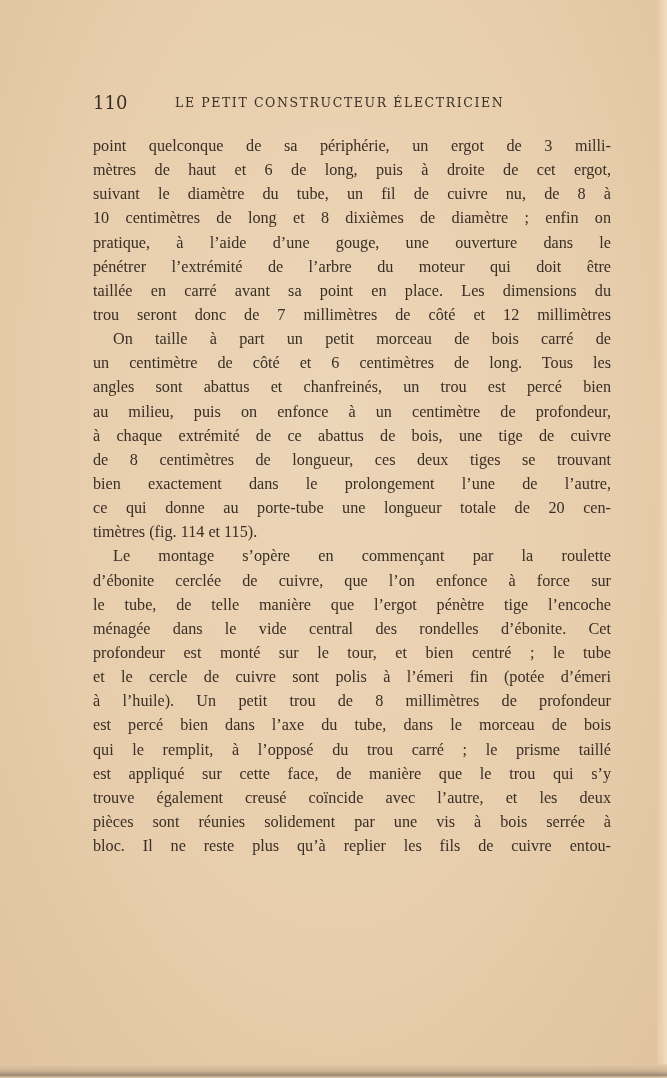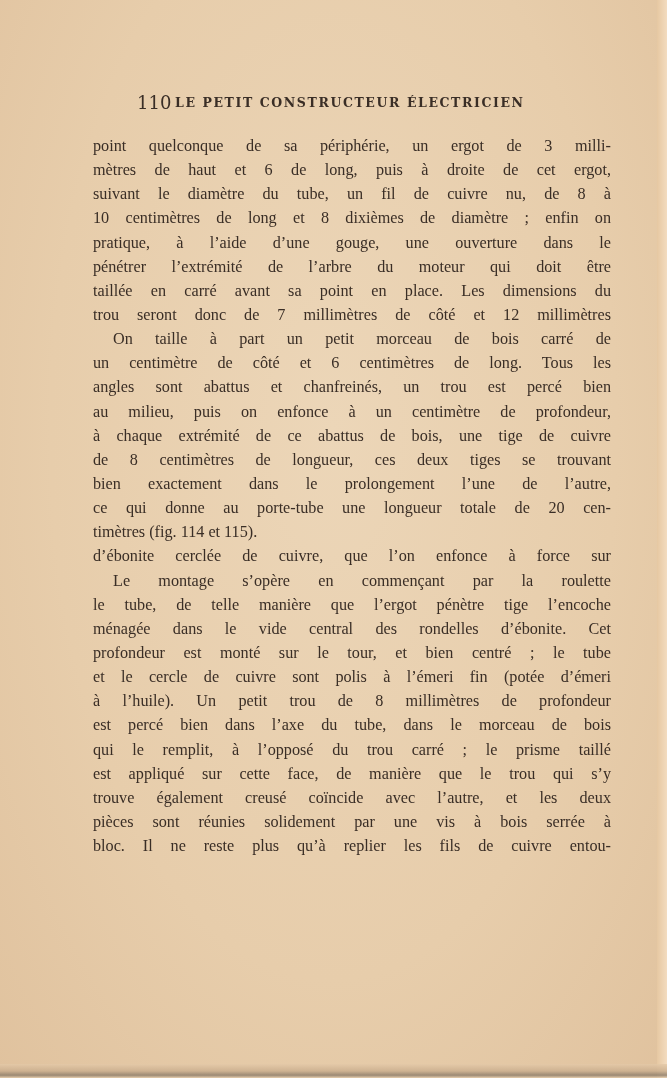--- a/index.html
+++ b/index.html
@@ -20,25 +20,25 @@
   .bottom-edge {
     position: absolute; left: 0; bottom: 0; width: 667px; height: 14px;
     background: linear-gradient(to bottom, #e4c9a8 0%, #c9ad8d 50%, #8a7a68 80%, #e8d0b0 100%);
     opacity: 0.8;
   }
   .header {
     position: absolute; top: 92px; left: 93px; width: 520px; height: 24px;
     font-family: "DejaVu Serif", serif; color: #3a2e26;
   }
   .page-number {
-    position: absolute; left: 0; top: 0; font-size: 18px; margin-left: 44px;
+    position: absolute; left: 0; top: 0; font-size: 18px;
   }
   .running-title {
     position: absolute; left: 82px; top: 3px; font-size: 12.5px; letter-spacing: 1.6px;
-    font-weight: bold; font-variant: small-caps;
+    font-weight: normal; font-variant: small-caps;
   }
   .body-text {
     position: absolute; top: 134px; left: 93px; width: 518px;
     font-family: Liberation Serif, serif; font-size: 16.2px; color: #3a2e26;
   }
   .line {
     height: 24.15px; line-height: 24.15px;
     text-align: justify; text-align-last: justify;
     white-space: nowrap;
     display: block;
@@ -75,22 +75,22 @@
       <div class="line"><span>un centimètre de côté et 6 centimètres de long. Tous les</span></div>
       <div class="line"><span>angles sont abattus et chanfreinés, un trou est percé bien</span></div>
       <div class="line"><span>au milieu, puis on enfonce à un centimètre de profondeur,</span></div>
       <div class="line"><span>à chaque extrémité de ce abattus de bois, une tige de cuivre</span></div>
       <div class="line"><span>de 8 centimètres de longueur, ces deux tiges se trouvant</span></div>
       <div class="line"><span>bien exactement dans le prolongement l’une de l’autre,</span></div>
       <div class="line"><span>ce qui donne au porte-tube une longueur totale de 20 cen-</span></div>
       <div class="line last"><span>timètres (fig. 114 et 115).</span></div>
     </div>
     <div>
+      <div class="line indent"><span>Le montage s’opère en commençant par la roulette</span></div>
       <div class="line"><span>d’ébonite cerclée de cuivre, que l’on enfonce à force sur</span></div>
-      <div class="line indent"><span>Le montage s’opère en commençant par la roulette</span></div>
       <div class="line"><span>le tube, de telle manière que l’ergot pénètre tige l’encoche</span></div>
       <div class="line"><span>ménagée dans le vide central des rondelles d’ébonite. Cet</span></div>
       <div class="line"><span>profondeur est monté sur le tour, et bien centré ; le tube</span></div>
       <div class="line"><span>et le cercle de cuivre sont polis à l’émeri fin (potée d’émeri</span></div>
       <div class="line"><span>à l’huile). Un petit trou de 8 millimètres de profondeur</span></div>
       <div class="line"><span>est percé bien dans l’axe du tube, dans le morceau de bois</span></div>
       <div class="line"><span>qui le remplit, à l’opposé du trou carré ; le prisme taillé</span></div>
       <div class="line"><span>est appliqué sur cette face, de manière que le trou qui s’y</span></div>
       <div class="line"><span>trouve également creusé coïncide avec l’autre, et les deux</span></div>
       <div class="line"><span>pièces sont réunies solidement par une vis à bois serrée à</span></div>

